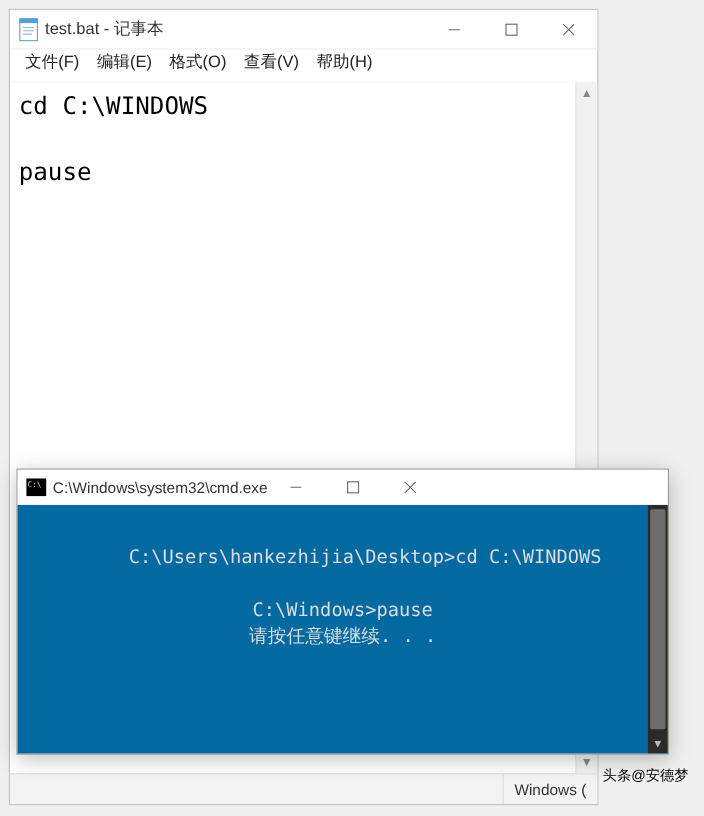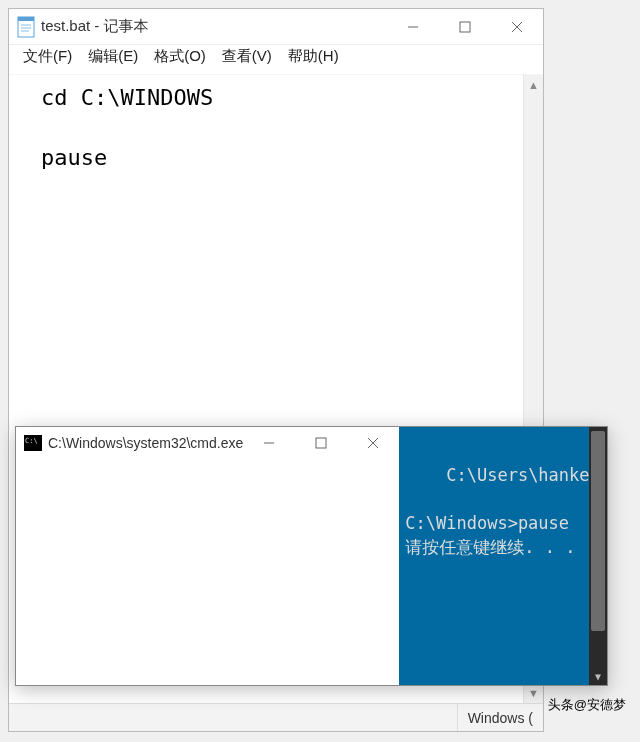--- a/index.html
+++ b/index.html
@@ -64,21 +64,20 @@
     border-bottom: 1px solid #f5f5f5;
   }
   .menubar .menu-item {
     padding: 2px 8px;
   }
 
   .editor-area {
     flex: 1;
     position: relative;
     display: flex;
-    margin-left: 24px;
   }
   .editor-text {
     flex: 1;
     padding: 8px 8px;
     font-family: Consolas, "Microsoft YaHei", monospace;
     font-size: 22px;
     line-height: 30px;
     white-space: pre;
     color: #000;
     overflow: hidden;
@@ -135,22 +134,23 @@
   .cmd-window {
     position: absolute;
     left: 15px;
     top: 426px;
     width: 593px;
     height: 260px;
     background: #ffffff;
     border: 1px solid #888;
     box-shadow: 0 4px 18px rgba(0,0,0,0.25);
     display: flex;
-    flex-direction: row;
+    flex-direction: column;
     z-index: 50;
+    text-align: center;
   }
   .cmd-titlebar {
     height: 32px;
     background: #ffffff;
     display: flex;
     align-items: center;
   }
   .cmd-appicon {
     width: 18px; height: 16px;
     margin-left: 8px; margin-right: 6px;

